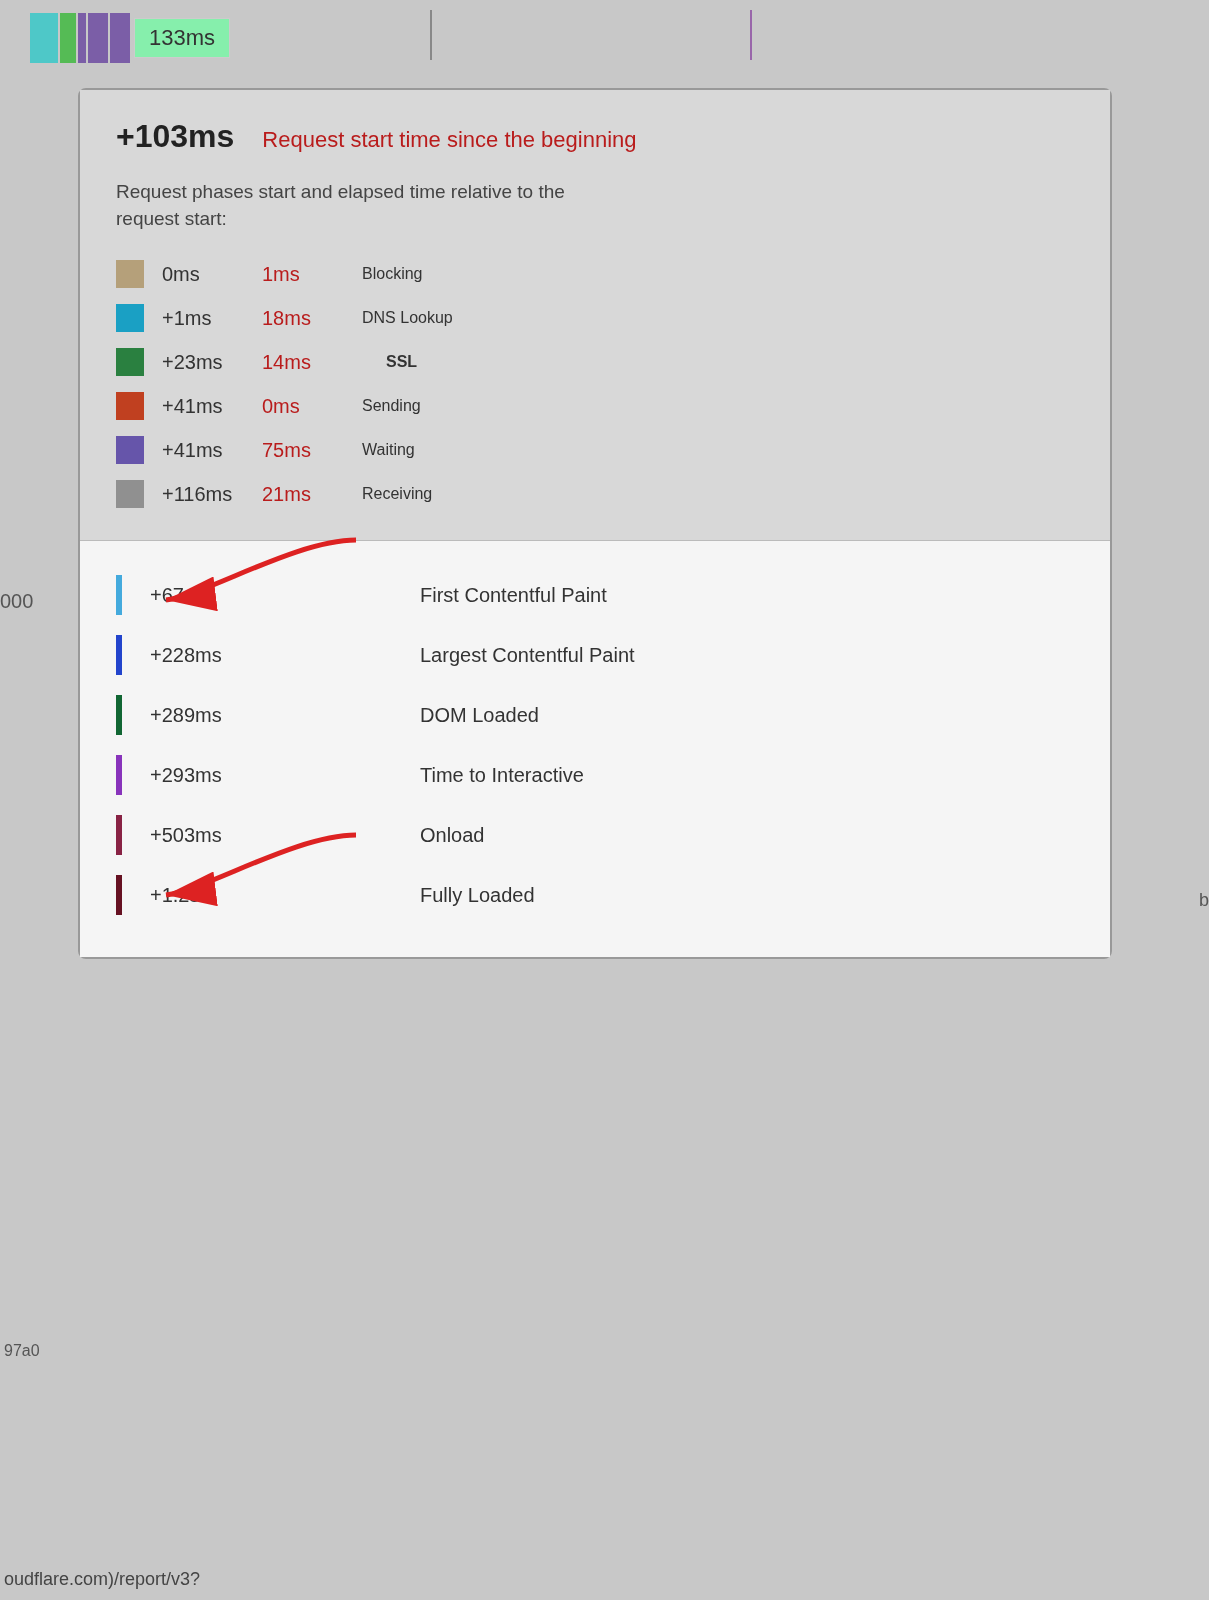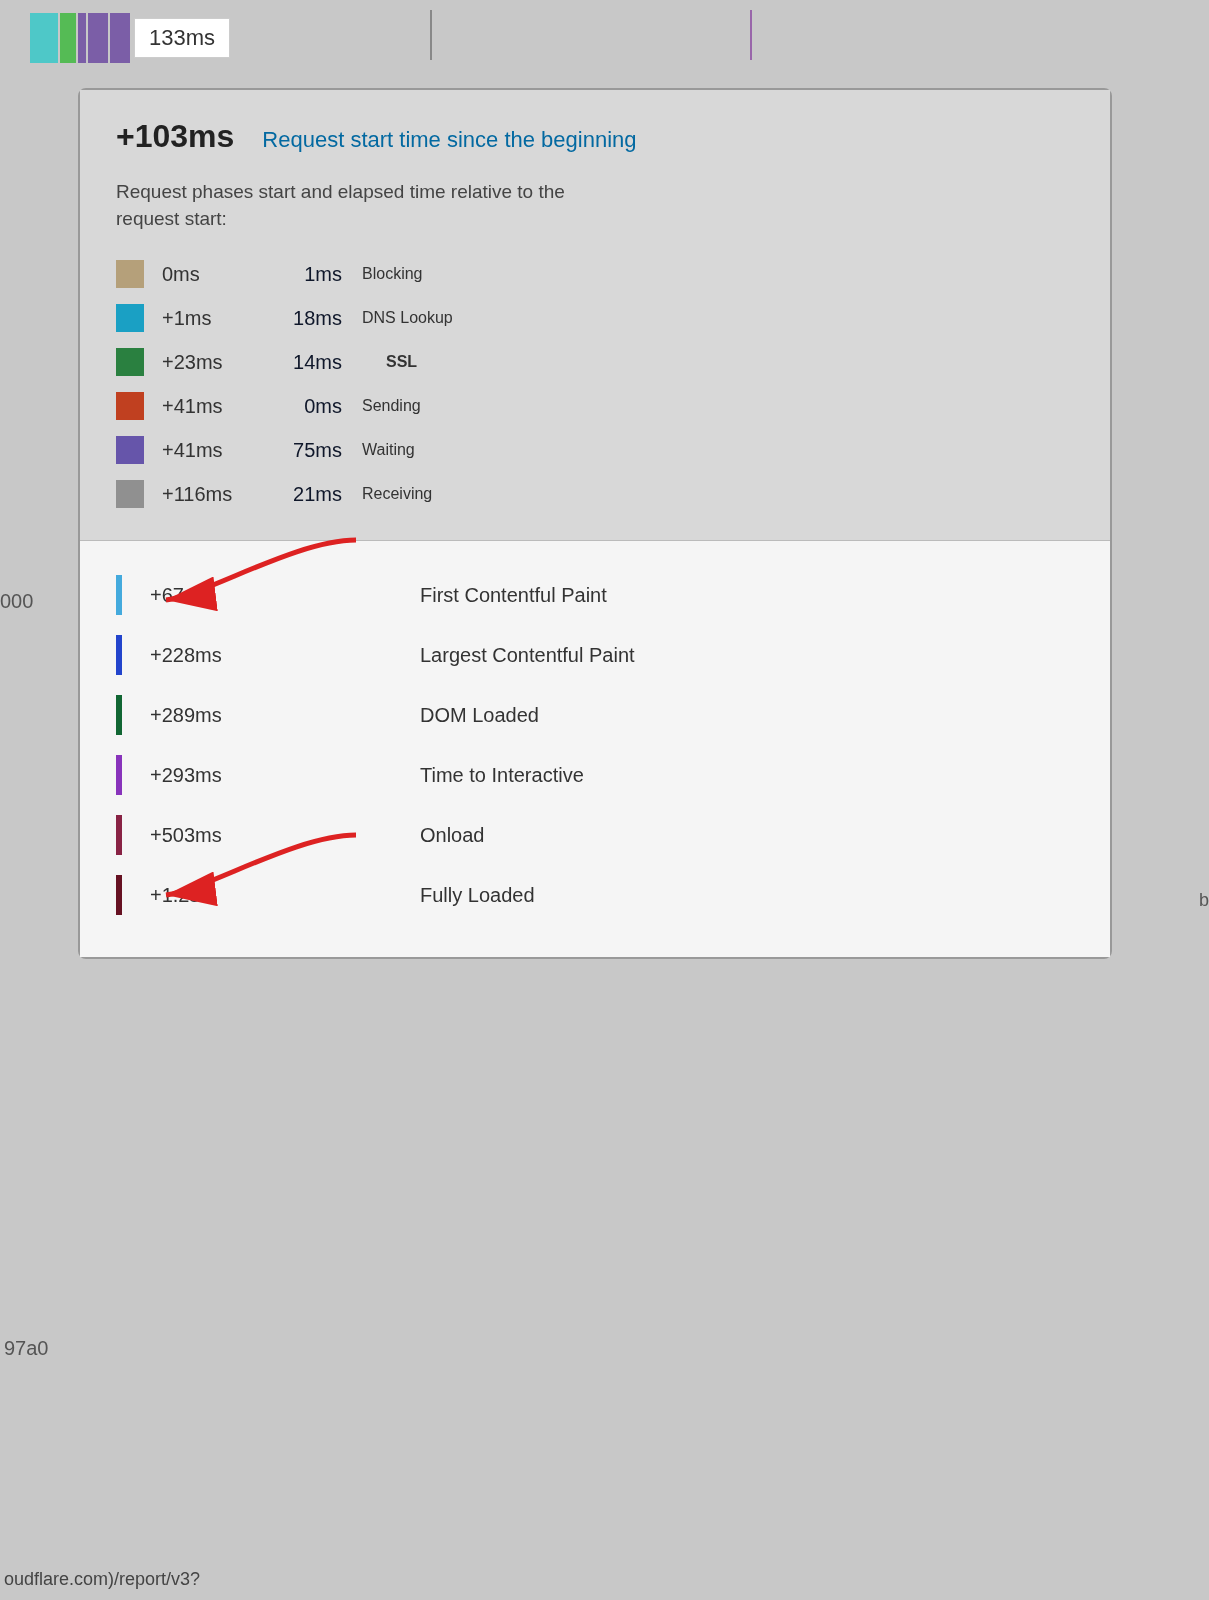--- a/index.html
+++ b/index.html
@@ -42,21 +42,21 @@
       gap: 2px;
     }
 
     .cb1 { width: 28px; height: 50px; background: #4ec8c8; }
     .cb2 { width: 16px; height: 50px; background: #5b5; }
     .cb3 { width: 8px; height: 50px; background: #7b5ea7; }
     .cb4 { width: 20px; height: 50px; background: #7b5ea7; }
     .cb5 { width: 20px; height: 50px; background: #7b5ea7; }
 
     .time-badge {
-      background: #ffffff;
+      background: #86efac;
       border: 1px solid #ccc;
       padding: 6px 14px;
       font-size: 22px;
       font-weight: normal;
       color: #333;
       margin-left: 4px;
     }
 
     
     .vmarker {
@@ -131,21 +131,21 @@
     }
 
     .header-time {
       font-size: 32px;
       font-weight: bold;
       color: #222;
     }
 
     .header-desc {
       font-size: 22px;
-      color: #0369a1;
+      color: #b91c1c;
     }
 
     .subtext {
       font-size: 19px;
       color: #444;
       margin-bottom: 20px;
       line-height: 1.4;
     }
 
     .phases-table {
@@ -168,22 +168,22 @@
 
     .phase-start {
       width: 100px;
       font-size: 20px;
       color: #333;
     }
 
     .phase-duration {
       width: 80px;
       font-size: 20px;
-      color: #0f172a;
-      text-align: right;
+      color: #b91c1c;
+      text-align: left;
       margin-right: 20px;
     }
 
     .phase-name {
       font-size: 16px;
       color: #333;
     }
 
     
     .lower-section {
@@ -238,21 +238,21 @@
     <div class="cb3"></div>
     <div class="cb4"></div>
     <div class="cb5"></div>
   </div>
   <div class="time-badge">133ms</div>
   <div class="vmarker vmarker1"></div>
   <div class="vmarker vmarker2"></div>
 </div>
 
 <div class="left-label">000</div>
-<div class="bottom-left" style="position:absolute; left:4px; bottom:240px; font-size:20px; color:#555;">97a0</div>
+<div class="bottom-left" style="position:absolute; left:4px; bottom:240px; font-size:16px; color:#555;">97a0</div>
 <div class="right-partial">b</div>
 <div class="bottom-url" style="position:absolute; left:4px; bottom:10px; font-size:18px; color:#444;">oudflare.com)/report/v3?</div>
 
 <div class="tooltip-container">
 
   <div class="upper-section">
     <div class="header-row">
       <span class="header-time">+103ms</span>
       <span class="header-desc">Request start time since the beginning</span>
     </div>

